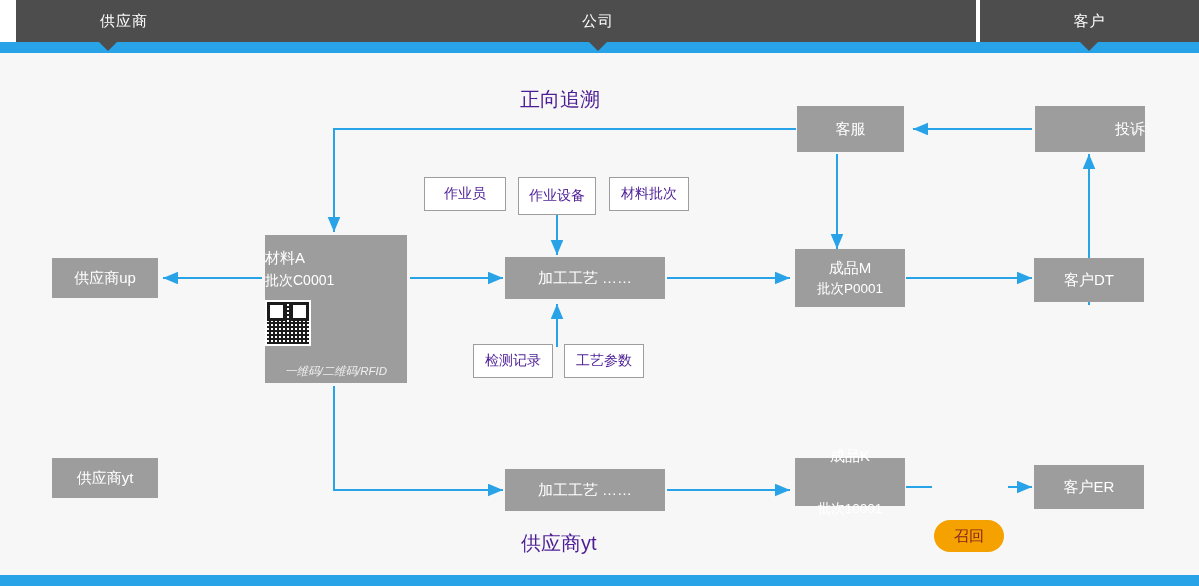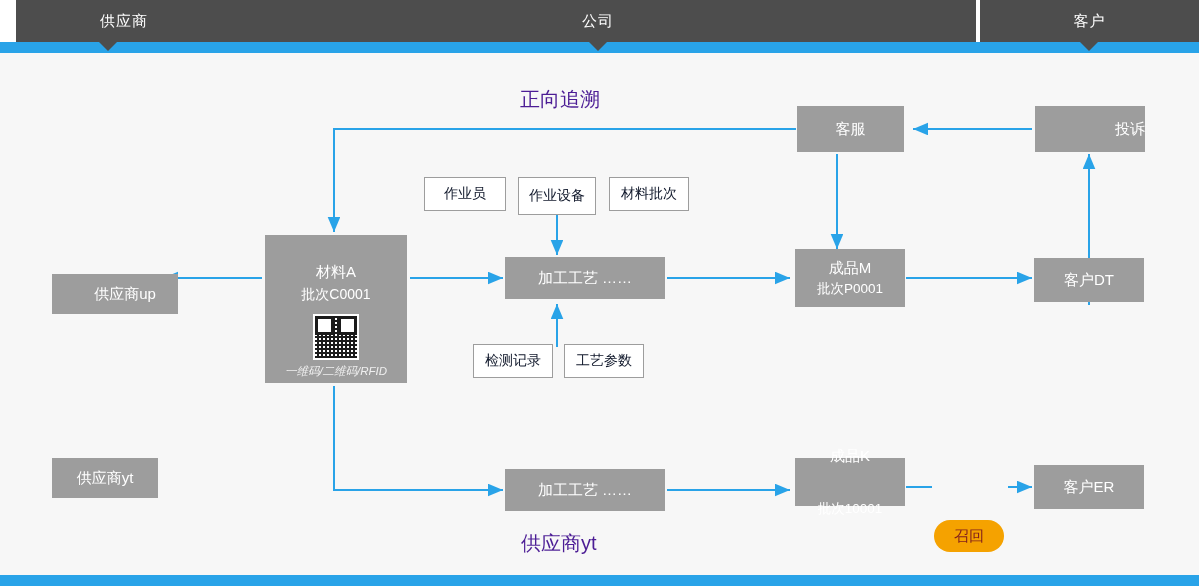--- a/index.html
+++ b/index.html
@@ -87,43 +87,42 @@
     font-size: 15px;
     line-height: 1.5;
     z-index: 3;
   }
   .gbox .l2 { font-size: 13.5px; }
 
   .wbox {
     position: absolute;
     background: #ffffff;
     border: 1px solid #9d9d9d;
-    color: #0f172a;
+    color: #4c1d95;
     display: flex;
     align-items: center;
     justify-content: center;
     font-size: 14px;
     z-index: 3;
     box-sizing: border-box;
   }
 
   
   #box-material {
     position: absolute;
     left: 265px;
     top: 182px;
     width: 142px;
     height: 148px;
     background: #9d9d9d;
     color: #ffffff;
     z-index: 3;
     display: flex;
     flex-direction: column;
-    align-items: center;
-    padding-top: 28px;
+    padding-top: 14px;
     box-sizing: border-box;
   }
   #box-material .m1 { font-size: 15px; }
   #box-material .m2 { font-size: 14px; margin-top: 4px; }
   #box-material .code-note {
     position: absolute;
     bottom: 4px;
     left: 0;
     width: 100%;
     text-align: center;
@@ -251,21 +250,21 @@
       </g>
 
       <g stroke="#29a3e8" stroke-width="2" fill="none">
         <path d="M906,434 L932,434"></path>
       </g>
     </svg>
 
     <div class="flow-title" id="title-forward">正向追溯</div>
     <div class="flow-title" id="title-reverse">供应商yt</div>
 
-    <div class="gbox" style="left:52px; top:221px; width:106px; height:40px;padding-left:20px;">
+    <div class="gbox" style="left:52px; top:205px; width:106px; height:40px;">
       <span>供应商up</span>
     </div>
 
     <div class="gbox" style="left:52px; top:405px; width:106px; height:40px;">
       <span>供应商yt</span>
     </div>
 
     <div id="box-material">
       <div class="m1">材料A</div>
       <div class="m2">批次C0001</div>

